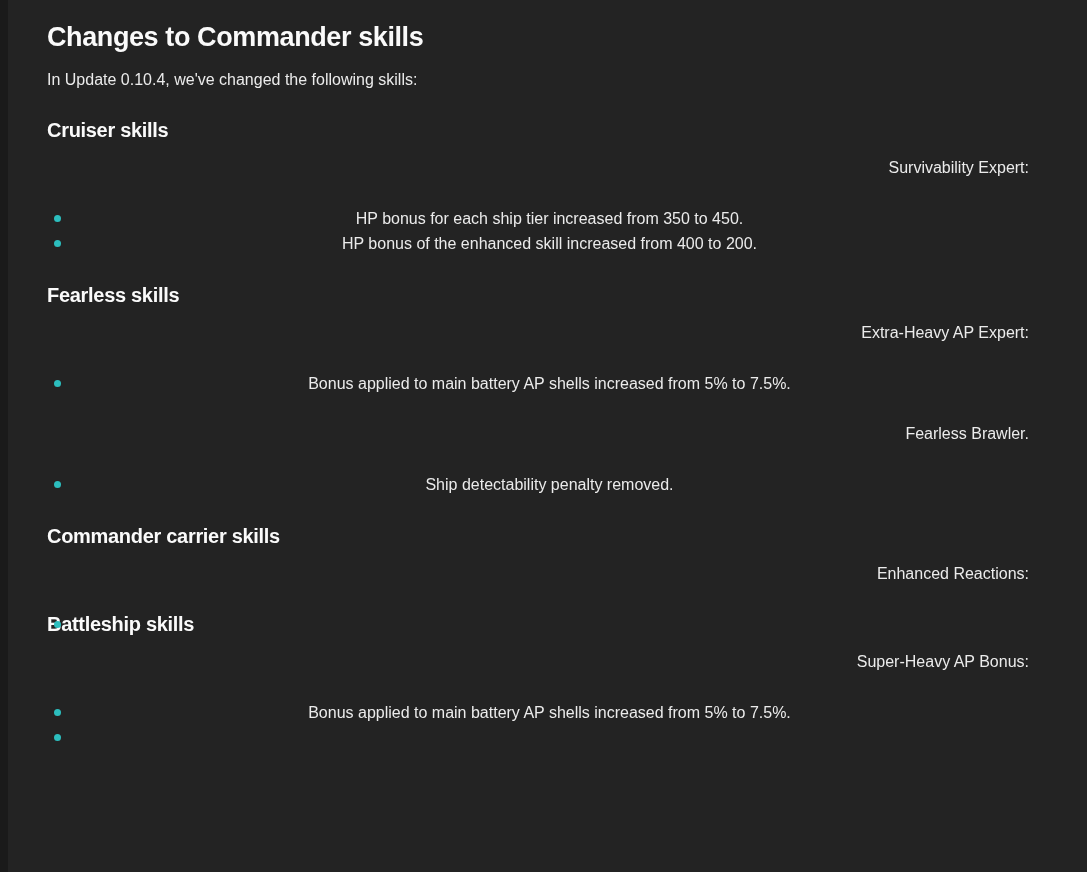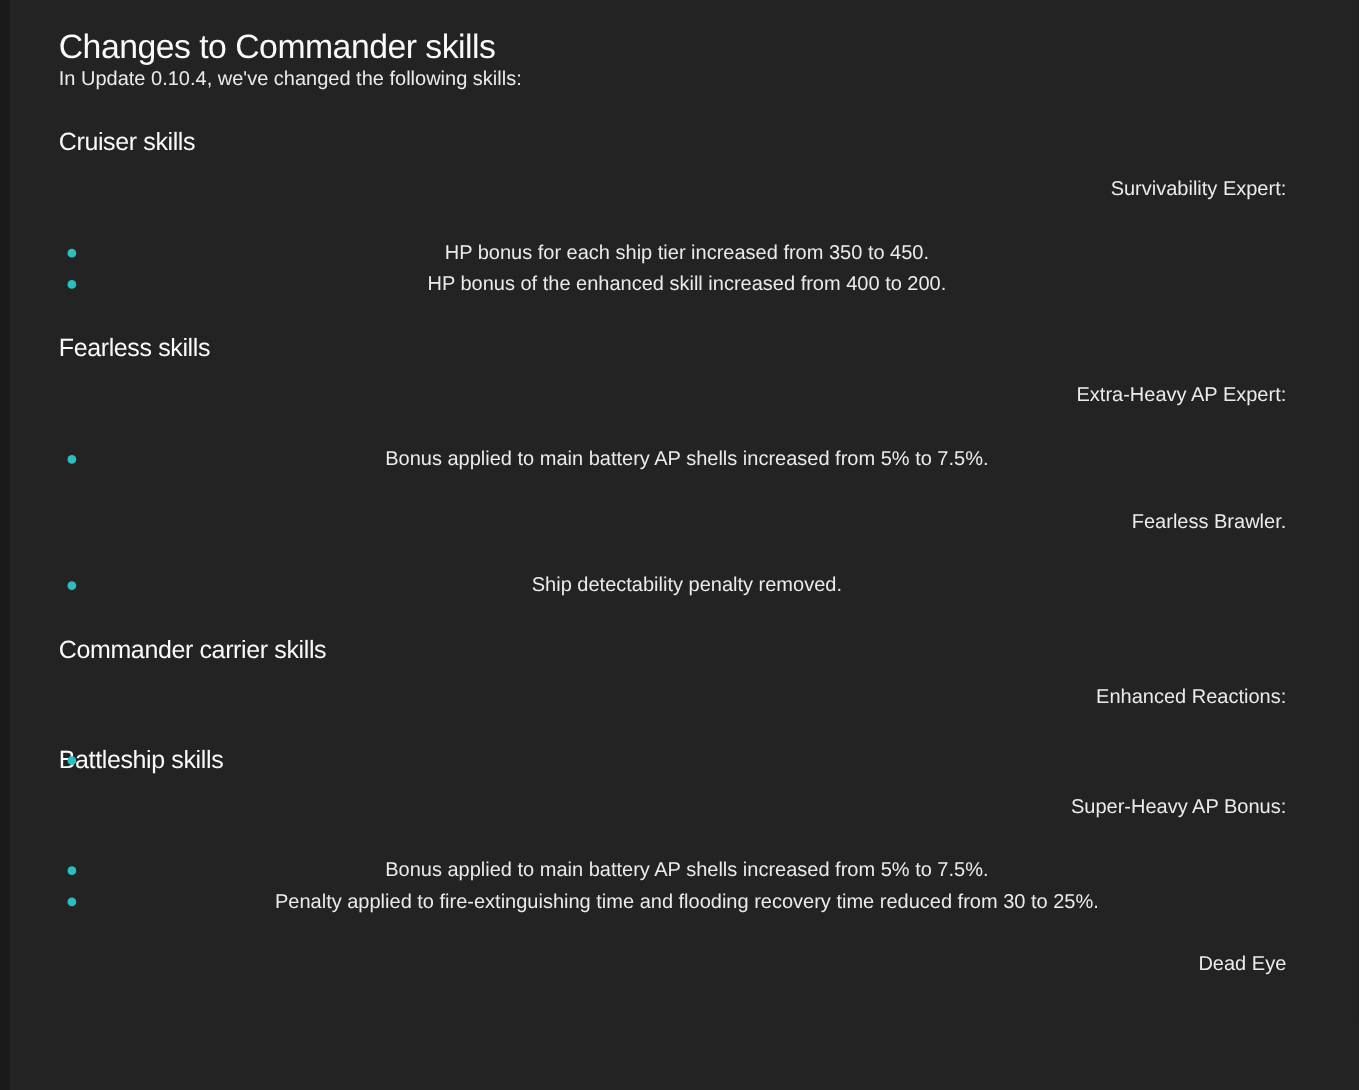--- a/index.html
+++ b/index.html
@@ -24,35 +24,35 @@
     left:8px; top:0;
     width:1079px;
     min-height:872px;
     background:var(--surface);
     padding:21px 58px 40px 39px;
   }
   h1.page-title{
     margin:0;
     font-size:27px;
     line-height:32px;
-    font-weight:400;
+    font-weight:700;
     letter-spacing:-0.4px;
     color:var(--heading);
   }
   p.intro{
-    margin:0 0 0;
+    margin:16px 0 0;
     font-size:16px;
     line-height:22px;
     color:var(--text);
   }
   h2.section-heading{
     margin:27px 0 0;
     font-size:20px;
     line-height:25px;
-    font-weight:400;
+    font-weight:700;
     letter-spacing:-0.3px;
     color:var(--heading);
   }
   p.skill-label{
     margin:14px 0 0;
     font-size:16px;
     line-height:22px;
     color:var(--text);
     text-align:right;
   }
@@ -131,20 +131,18 @@
   <section>
     <h2 class="section-heading">Battleship skills</h2>
     <p class="skill-label">Super-Heavy AP Bonus:</p>
     <ul class="change-list">
       <li>
         <span class="dot"></span>
         <span>Bonus applied to main battery AP shells increased from 5% to 7.5%.</span>
       </li>
       <li>
         <span class="dot"></span>
-        <span>Penalty applied to fire-extinguishing time and flooding recovery time reduced from 30 to 25%.</span>
       </li>
     </ul>
-    <p class="skill-label">Dead Eye</p>
 
   </section>
 
 </div>
 
 </body></html>

